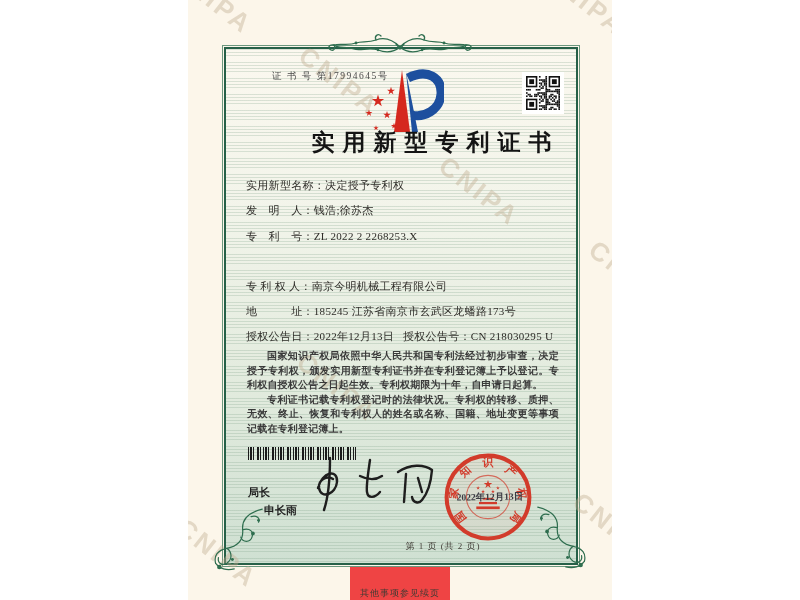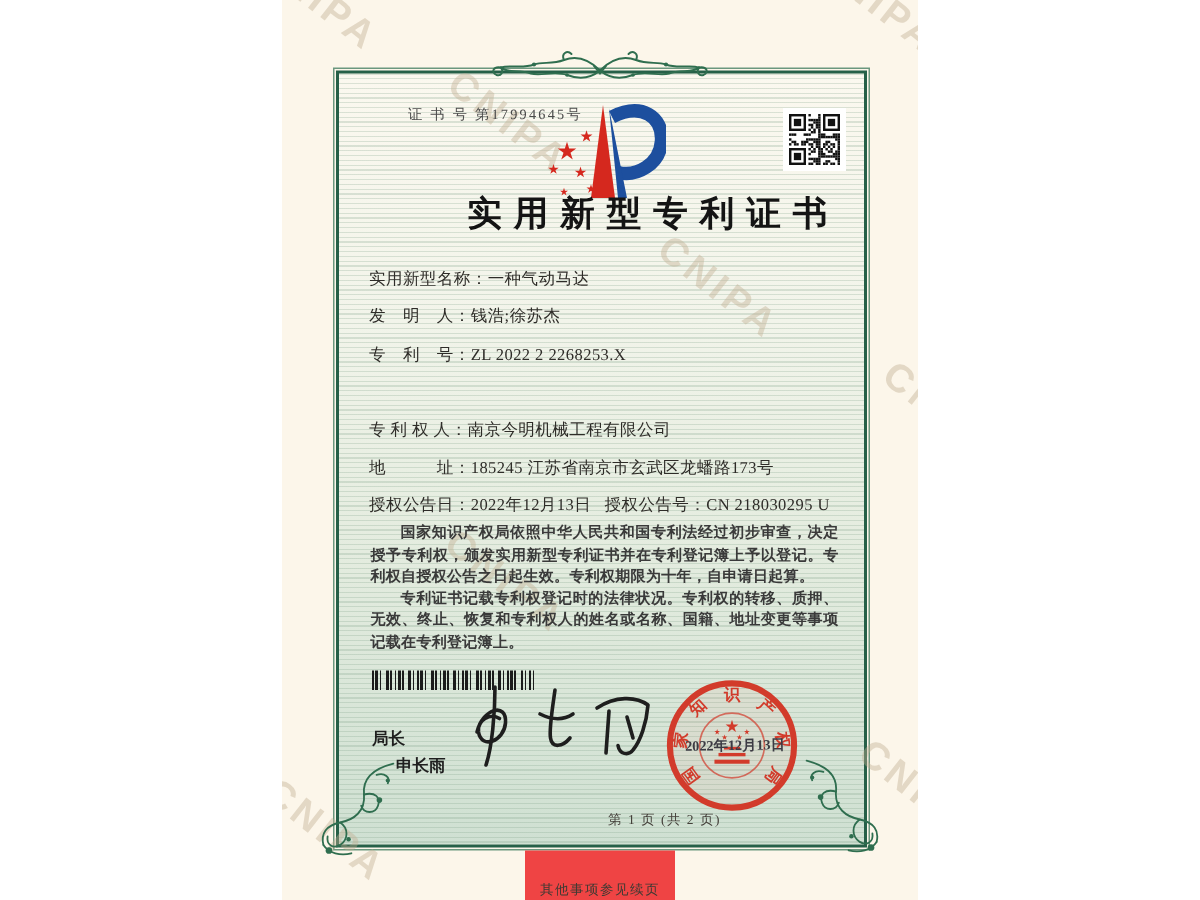--- a/index.html
+++ b/index.html
@@ -298,21 +298,21 @@
         <rect x="25.904761904761905" y="3.238095238095238" width="4.857142857142858" height="4.857142857142858"></rect>
         <rect x="0" y="22.666666666666668" width="11.333333333333334" height="11.333333333333334"></rect>
         <rect fill="#fff" x="1.619047619047619" y="24.28571428571429" width="8.095238095238095" height="8.095238095238095"></rect>
         <rect x="3.238095238095238" y="25.904761904761905" width="4.857142857142858" height="4.857142857142858"></rect>
       </svg>
   </div>
 
   <div class="title">实用新型专利证书</div>
 
   <div class="field f1">
-    <span>实用新型名称：</span><span>一种气动马达</span>
+    <span>实用新型名称：</span><span>决定授予专利权</span>
   </div>
   <div class="field f2">
     <span>发　明　人：</span><span>钱浩;徐苏杰</span>
   </div>
   <div class="field f3">
     <span>专　利　号：</span><span>ZL 2022 2 2268253.X</span>
   </div>
   <div class="field f5">
     <span>专 利 权 人：</span><span>南京今明机械工程有限公司</span>
   </div>

